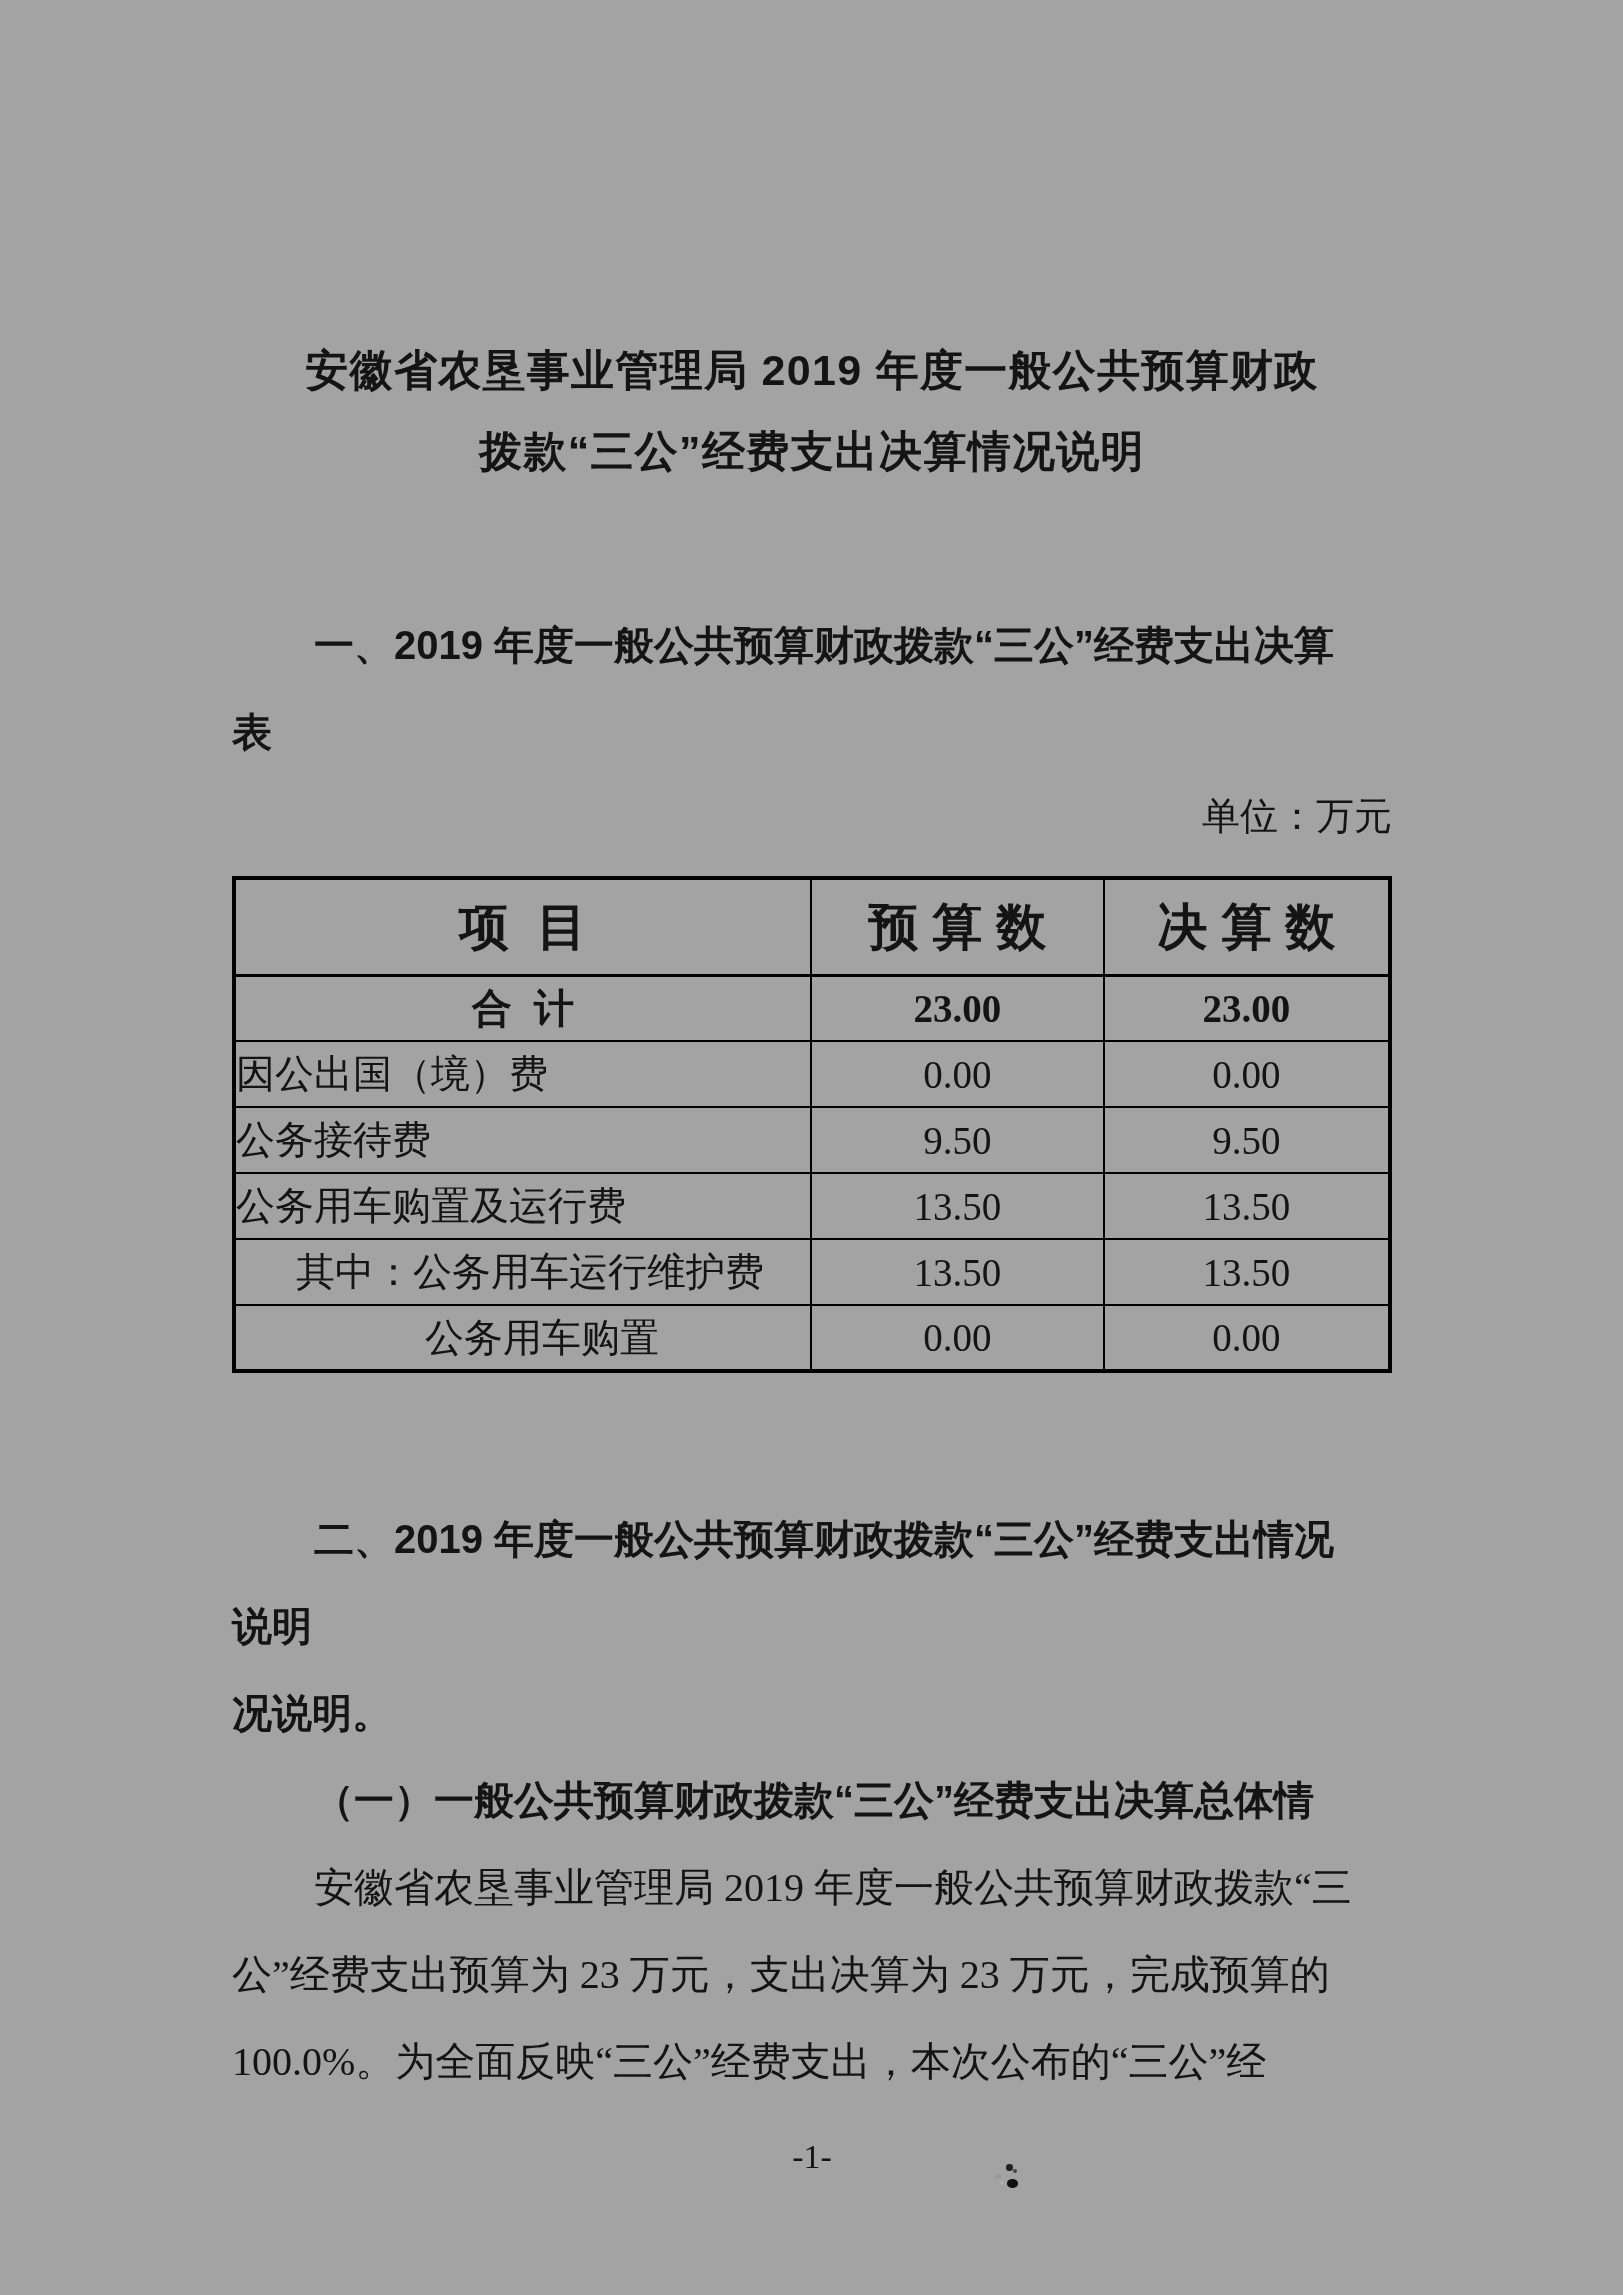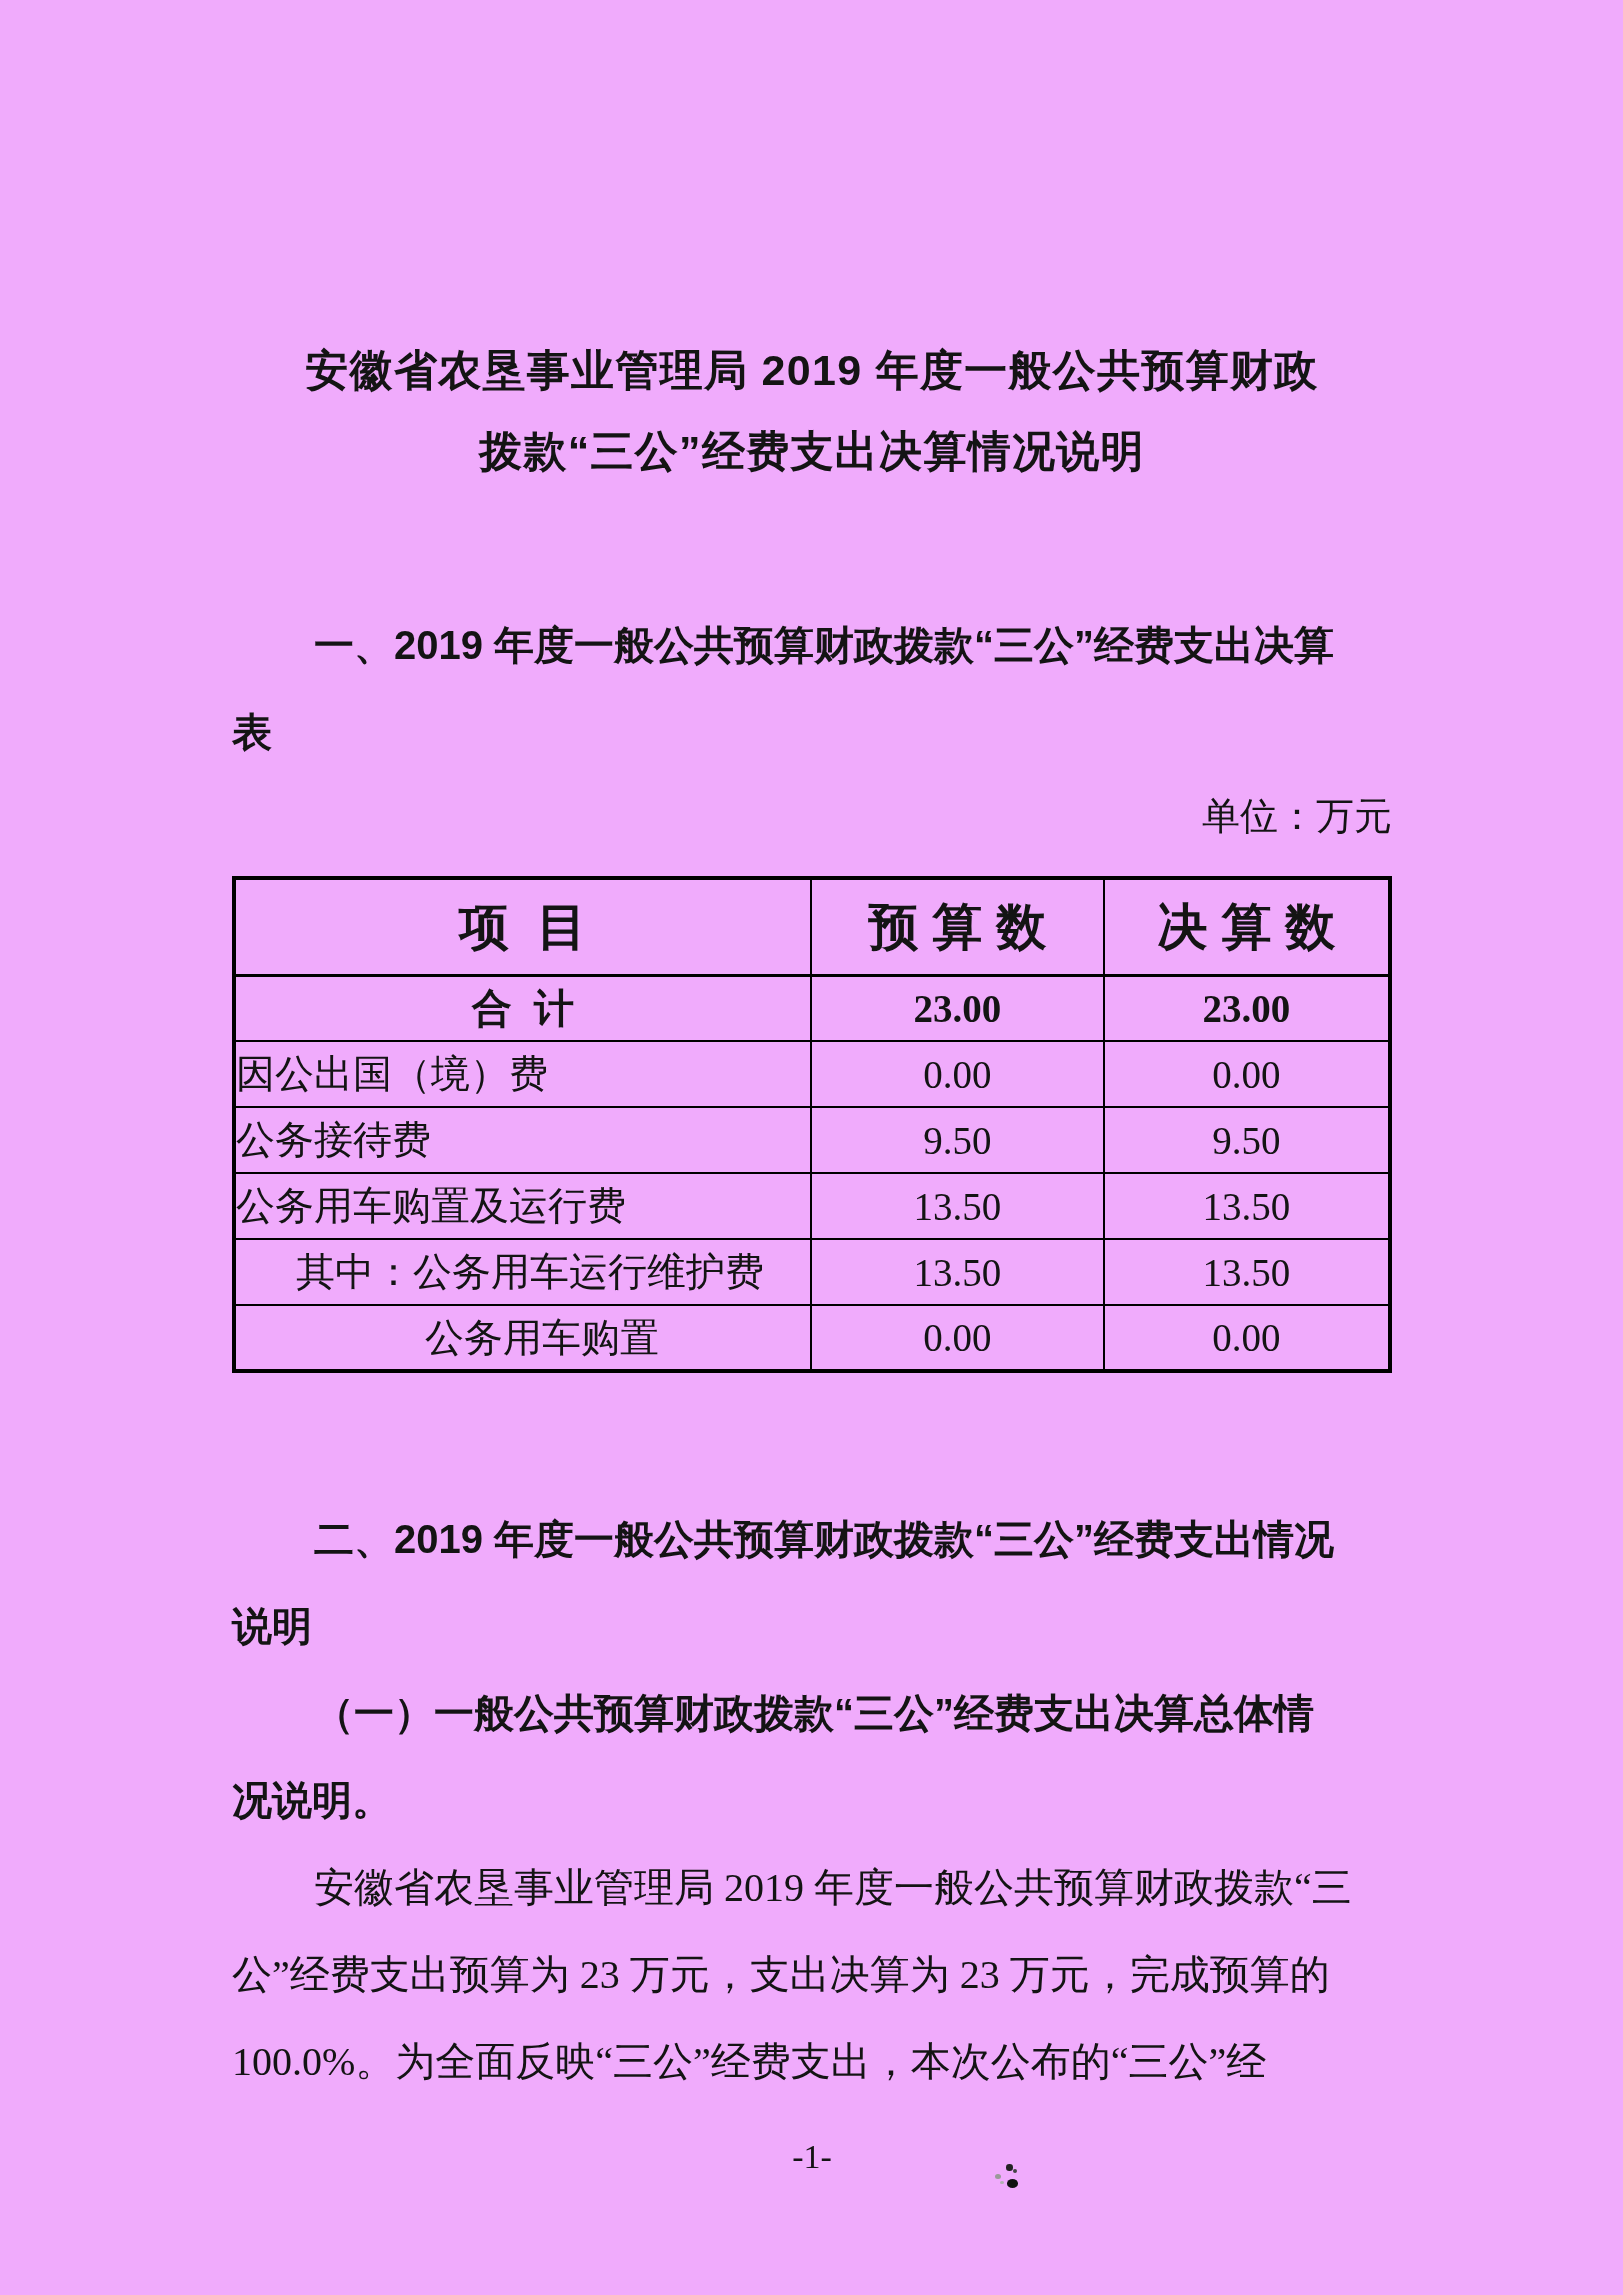--- a/index.html
+++ b/index.html
@@ -1,19 +1,19 @@
 <!DOCTYPE html>
 <html style="font-size:10.4px"><head>
 <meta charset="utf-8">
 <style>
   html,body { margin:0; padding:0; background:#ffffff; }
   .page {
     position:relative;
     width:1624px; height:2295px;
-    background:#f0abfc;
+    background:#a3a3a3;
     color:#141414;
     box-sizing:border-box;
     padding:330px 232px 0 232px;
     overflow:hidden;
   }
   .hei  { font-family:"Liberation Sans", sans-serif; font-weight:bold; }
   .song { font-family:"Liberation Serif", serif; font-weight:normal; }
 
   .title-block { text-align:center; }
   .title-line {
@@ -156,22 +156,22 @@
       </tr>
     </tbody>
   </table>
 
   <div class="para hei sec2">
     <div class="line indent">二、2019 年度一般公共预算财政拨款“三公”经费支出情况</div>
     <div class="line">说明</div>
   </div>
 
   <div class="para hei sub1">
+    <div class="line">况说明。</div>
     <div class="line indent">（一）一般公共预算财政拨款“三公”经费支出决算总体情</div>
-    <div class="line">况说明。</div>
   </div>
 
   <div class="para song bodypara">
     <div class="line indent">安徽省农垦事业管理局 2019 年度一般公共预算财政拨款“三</div>
     <div class="line">公”经费支出预算为 23 万元，支出决算为 23 万元，完成预算的</div>
     <div class="line">100.0%。为全面反映“三公”经费支出，本次公布的“三公”经</div>
   </div>
 
   <div class="page-number song">-1-</div>
 

